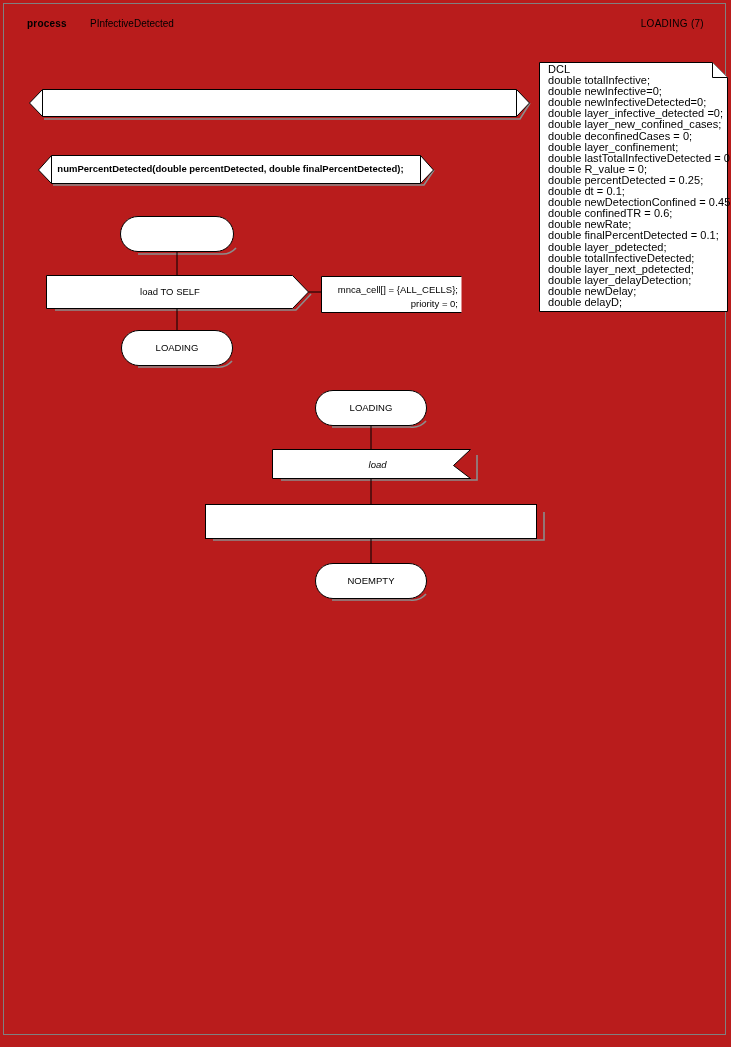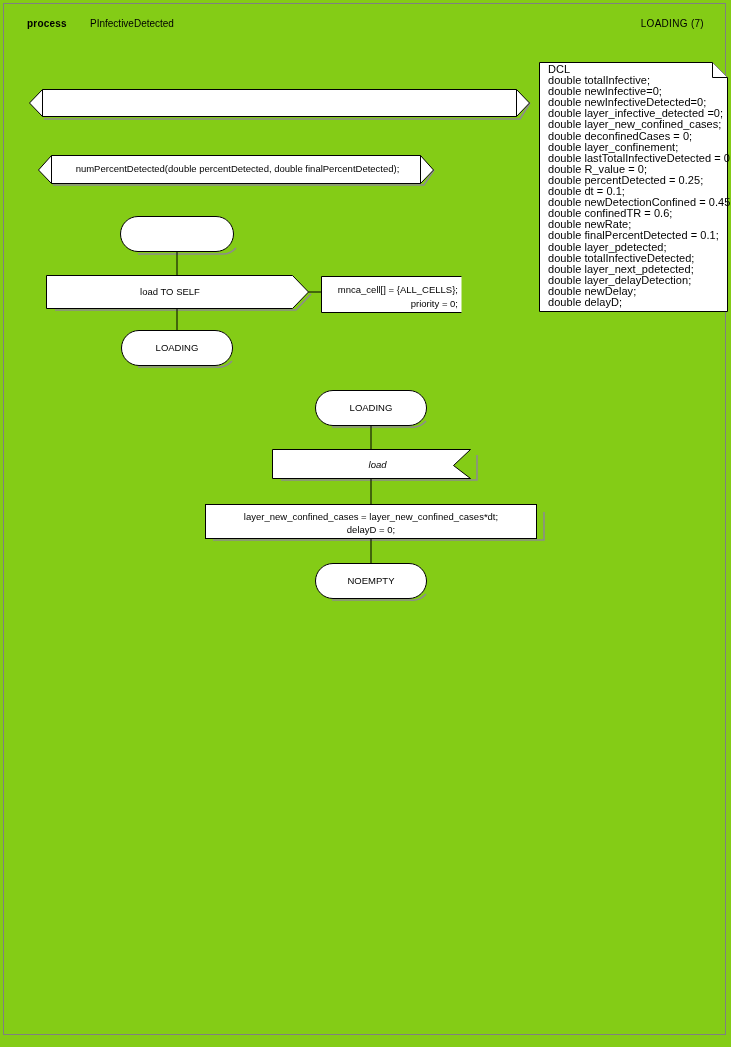--- a/index.html
+++ b/index.html
@@ -7,21 +7,21 @@
     padding: 0;
     background: #ffffff;
   }
   body {
     font-family: "Liberation Sans", sans-serif;
   }
   #page {
     position: relative;
     width: 731px;
     height: 1047px;
-    background: #84cc16;
+    background: #b91c1c;
     overflow: hidden;
   }
   
   #page-border {
     position: absolute;
     left: 3px;
     top: 3px;
     width: 723px;
     height: 1032px;
     border: 1px solid #808080;
@@ -207,31 +207,29 @@
 double newRate;
 double finalPercentDetected = 0.1;
 double layer_pdetected;
 double totalInfectiveDetected;
 double layer_next_pdetected;
 double layer_delayDetection;
 double newDelay;
 double delayD;</div>
 
 
-  <div class="lbl" style="left:55px; top:162px; width:365px;">numPercentDetected(double percentDetected, double finalPercentDetected);</div>
+  <div class="lbl" style="left:48px; top:162px; width:365px;font-weight:bold;">numPercentDetected(double percentDetected, double finalPercentDetected);</div>
 
   <div class="lbl" style="left:47px; top:285px; width:246px;">load TO SELF</div>
 
   <div class="lbl left" style="left:326px; top:283px; width:132px; line-height:14px;text-align:right;">mnca_cell[] = {ALL_CELLS};
 priority = 0;</div>
 
   <div class="lbl" style="left:122px; top:341px; width:110px;">LOADING</div>
 
   <div class="lbl" style="left:316px; top:401px; width:110px;">LOADING</div>
 
   <div class="lbl" style="left:287px; top:458px; width:181px;font-style:italic;">load</div>
 
-  <div class="lbl ml" style="left:206px; top:510px; width:330px;">layer_new_confined_cases = layer_new_confined_cases*dt;
-delayD = 0;</div>
 
   <div class="lbl" style="left:316px; top:574px; width:110px;">NOEMPTY</div>
 
 </div>
 
 </body></html>

